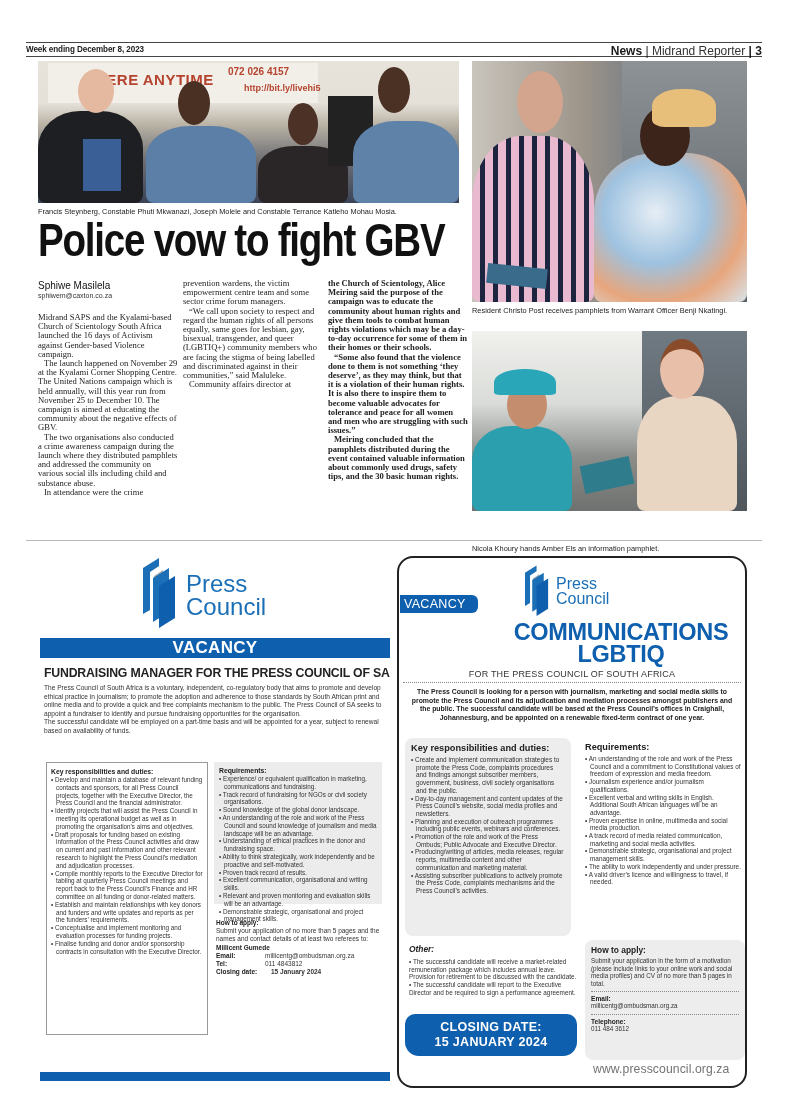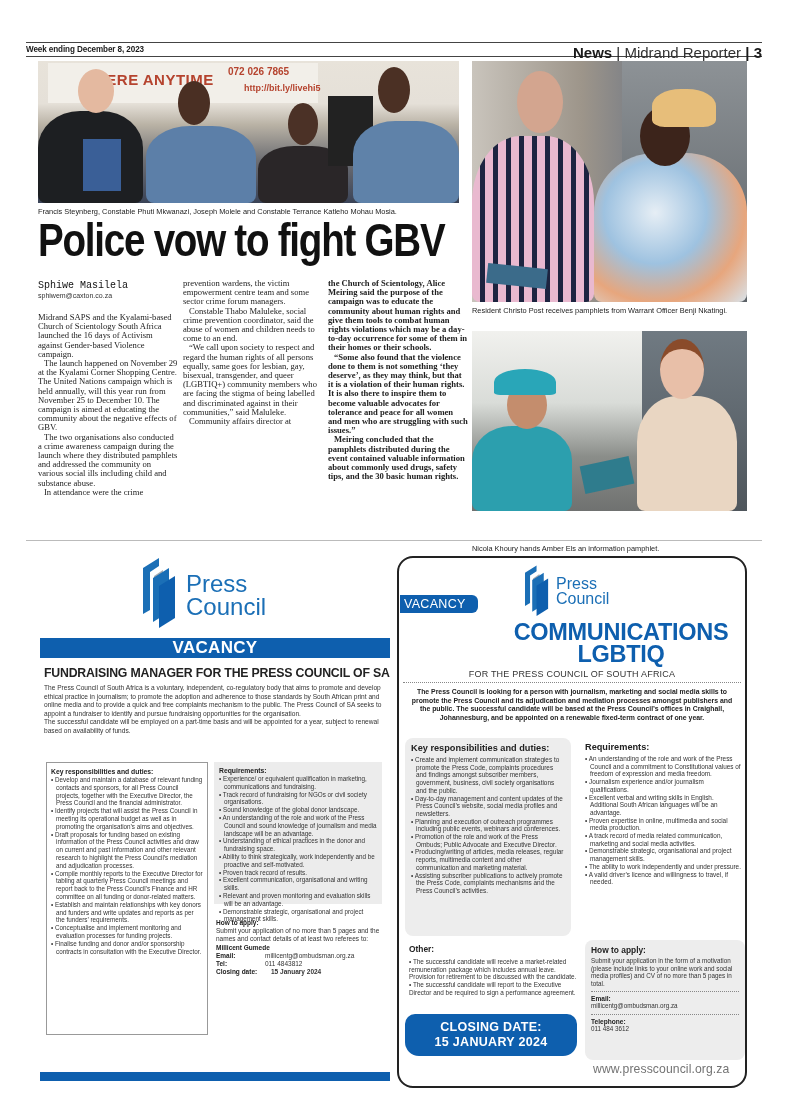--- a/index.html
+++ b/index.html
@@ -4,21 +4,21 @@
 <style>
   * { box-sizing: border-box; margin: 0; padding: 0; }
   html, body { width: 786px; height: 1113px; background: #ffffff; overflow: hidden; }
   body { position: relative; font-family: "Liberation Sans", sans-serif; color: #1a1a1a; }
 
   
   .page-header { position: absolute; left: 26px; top: 42px; width: 736px; height: 15px;
     border-top: 1px solid #444; border-bottom: 1px solid #444; }
   .page-header .left { position: absolute; left: 0; top: 1px; font-size: 9px; font-weight: bold;
     font-family: "Liberation Sans", sans-serif; transform: scaleX(0.9); transform-origin: left; letter-spacing: -0.1px; }
-  .page-header .right { position: absolute; right: 0; top: 1px; font-size: 15px; }
+  .page-header .right { position: absolute; right: 0; top: 1px; font-size: 12px; }
   .page-header .right b { font-weight: bold; }
   .page-header .right .sec { color: #333; }
 
   
   .photo { position: absolute; overflow: hidden; }
   .ph1 { left: 38px; top: 61px; width: 421px; height: 142px;
     background: linear-gradient(180deg, #e8e3da 0%, #e5e0d8 30%, #b9b2a5 45%, #6d6e73 70%, #3a4357 100%); }
   .ph1 .banner { position: absolute; left: 10px; top: 2px; width: 270px; height: 40px; background: #f2efe9; }
   .ph1 .banner-txt1 { position: absolute; left: 43px; top: 10px; font-size: 15px; color: #b5432e; font-weight: bold; letter-spacing: 0.5px; }
   .ph1 .banner-txt2 { position: absolute; left: 190px; top: 5px; font-size: 10px; color: #b5432e; font-weight: bold; }
@@ -31,21 +31,21 @@
   .ph3 { left: 472px; top: 331px; width: 275px; height: 180px;
     background: linear-gradient(180deg, #f1f1ee 0%, #d9dcd8 40%, #8a8d89 70%, #6f7170 100%); }
 
   .caption { position: absolute; font-size: 7.4px; color: #222; white-space: nowrap; }
 
   
   .headline { position: absolute; left: 38px; top: 216px; font-size: 47px; font-weight: bold;
     font-family: "Liberation Sans", sans-serif; letter-spacing: -1.5px; transform: scaleX(0.82); transform-origin: left;
     color: #111; line-height: 1; white-space: nowrap; }
 
-  .byline-name { position: absolute; left: 38px; top: 280px; font-size: 10px; color: #111; font-family: Liberation Mono, monospace; }
+  .byline-name { position: absolute; left: 38px; top: 280px; font-size: 10px; color: #111; }
   .byline-email { position: absolute; left: 38px; top: 292px; font-size: 7px; color: #333; }
 
   .article-col { position: absolute; font-family: "Liberation Serif", serif; font-size: 8.6px; line-height: 9.2px; color: #222; }
   .article-col p { text-indent: 6px; }
   .article-col p.noindent { text-indent: 0; }
   .col1 { left: 38px; top: 313px; width: 140px; }
   .col2 { left: 183px; top: 279px; width: 140px; }
   .col3 { left: 328px; top: 279px; width: 140px; font-weight: bold; }
 
   .sep-line { position: absolute; left: 26px; top: 540px; width: 736px; border-top: 1px solid #bbb; }
@@ -85,21 +85,21 @@
   .cm-intro { position: absolute; left: 12px; top: 130px; width: 322px; text-align: center; font-size: 6.9px; line-height: 8.6px;
     font-weight: bold; color: #222; }
   .rbox { position: absolute; background: #ededed; border-radius: 8px; padding: 5px 6px; }
   .rbox-kr { left: 6px; top: 180px; width: 166px; height: 198px; }
   .rbox-title { font-size: 9.2px; font-weight: bold; color: #222; margin-bottom: 3px; }
   .rlist { list-style: none; }
   .rlist li { font-size: 6.4px; line-height: 7.7px; color: #333; padding-left: 5px; text-indent: -5px; }
   .rlist li::before { content: "• "; }
   .req-r { position: absolute; left: 186px; top: 184px; width: 158px; }
   .other { position: absolute; left: 10px; top: 386px; width: 168px; }
-  .other .t { font-size: 8.4px; font-weight: bold; color: #222; margin-bottom: 4px; }
+  .other .t { font-size: 8.4px; font-weight: bold; color: #222; margin-bottom: 4px; font-style: italic; }
   .other p { font-size: 6.4px; line-height: 7.7px; color: #333; }
   .closing { position: absolute; left: 6px; top: 456px; width: 172px; height: 42px; background: #0e5fae; border-radius: 10px 10px 14px 14px;
     color: #fff; font-weight: bold; text-align: center; font-size: 12.5px; line-height: 15px; padding-top: 6px; letter-spacing: 0.3px; }
   .howto-r { position: absolute; left: 186px; top: 382px; width: 160px; height: 120px; background: #ededed; border-radius: 8px; padding: 5px 6px; }
   .howto-r .t { font-size: 8.4px; font-weight: bold; color: #222; margin-bottom: 2px; }
   .howto-r p { font-size: 6.3px; line-height: 7.6px; color: #333; }
   .howto-r .lbl { font-size: 6.6px; font-weight: bold; color: #222; margin-top: 3px; }
   .howto-r .div { border-top: 1px dotted #888; margin-top: 4px; }
   .url { position: absolute; left: 194px; top: 504px; font-size: 12.2px; color: #737373; letter-spacing: 0.1px; }
 </style>
@@ -113,21 +113,21 @@
     <span>|</span>
     <span class="sec">Midrand Reporter</span>
     <b>|</b>
     <b>3</b>
   </span>
 </div>
 
 <div class="photo ph1">
   <div class="banner"></div>
   <span class="banner-txt1">...HERE ANYTIME</span>
-  <span class="banner-txt2">072 026 7865</span>
+  <span class="banner-txt2">072 026 4157</span>
   <span class="banner-txt3">http://bit.ly/livehi5</span>
   <div class="person" style="left:0;top:50px;width:105px;height:92px;background:#1d1f22;"></div>
   <div class="head" style="left:40px;top:8px;width:36px;height:44px;background:#e4b9a0;"></div>
   <div style="position:absolute;left:45px;top:78px;width:38px;height:52px;background:#3a5f97;"></div>
   <div class="person" style="left:108px;top:65px;width:110px;height:77px;background:#5c7fa8;"></div>
   <div class="head" style="left:140px;top:20px;width:32px;height:44px;background:#4a2f23;"></div>
   <div class="person" style="left:220px;top:85px;width:90px;height:57px;background:#2a2628;"></div>
   <div class="head" style="left:250px;top:42px;width:30px;height:42px;background:#4b3126;"></div>
   <div style="position:absolute;left:290px;top:35px;width:45px;height:70px;background:#222;"></div>
   <div class="person" style="left:315px;top:60px;width:106px;height:82px;background:#5f82a9;"></div>
@@ -140,21 +140,20 @@
 <div class="byline-email">sphiwem@caxton.co.za</div>
 
 <div class="article-col col1">
   <p class="noindent">Midrand SAPS and the Kyalami-based Church of Scientology South Africa launched the 16 days of Activism against Gender-based Violence campaign.</p>
   <p>The launch happened on November 29 at the Kyalami Corner Shopping Centre. The United Nations campaign which is held annually, will this year run from November 25 to December 10. The campaign is aimed at educating the community about the negative effects of GBV.</p>
   <p>The two organisations also conducted a crime awareness campaign during the launch where they distributed pamphlets and addressed the community on various social ills including child and substance abuse.</p>
   <p>In attendance were the crime</p>
 </div>
 <div class="article-col col2">
   <p class="noindent">prevention wardens, the victim empowerment centre team and some sector crime forum managers.</p>
-  <p>Constable Thabo Maluleke, social crime prevention coordinator, said the abuse of women and children needs to come to an end.</p>
   <p>“We call upon society to respect and regard the human rights of all persons equally, same goes for lesbian, gay, bisexual, transgender, and queer (LGBTIQ+) community members who are facing the stigma of being labelled and discriminated against in their communities,” said Maluleke.</p>
   <p>Community affairs director at</p>
 </div>
 <div class="article-col col3">
   <p class="noindent">the Church of Scientology, Alice Meiring said the purpose of the campaign was to educate the community about human rights and give them tools to combat human rights violations which may be a day-to-day occurrence for some of them in their homes or their schools.</p>
   <p>“Some also found that the violence done to them is not something ‘they deserve’, as they may think, but that it is a violation of their human rights. It is also there to inspire them to become valuable advocates for tolerance and peace for all women and men who are struggling with such issues.”</p>
   <p>Meiring concluded that the pamphlets distributed during the event contained valuable information about commonly used drugs, safety tips, and the 30 basic human rights.</p>
 </div>
 
 <div class="photo ph2">

